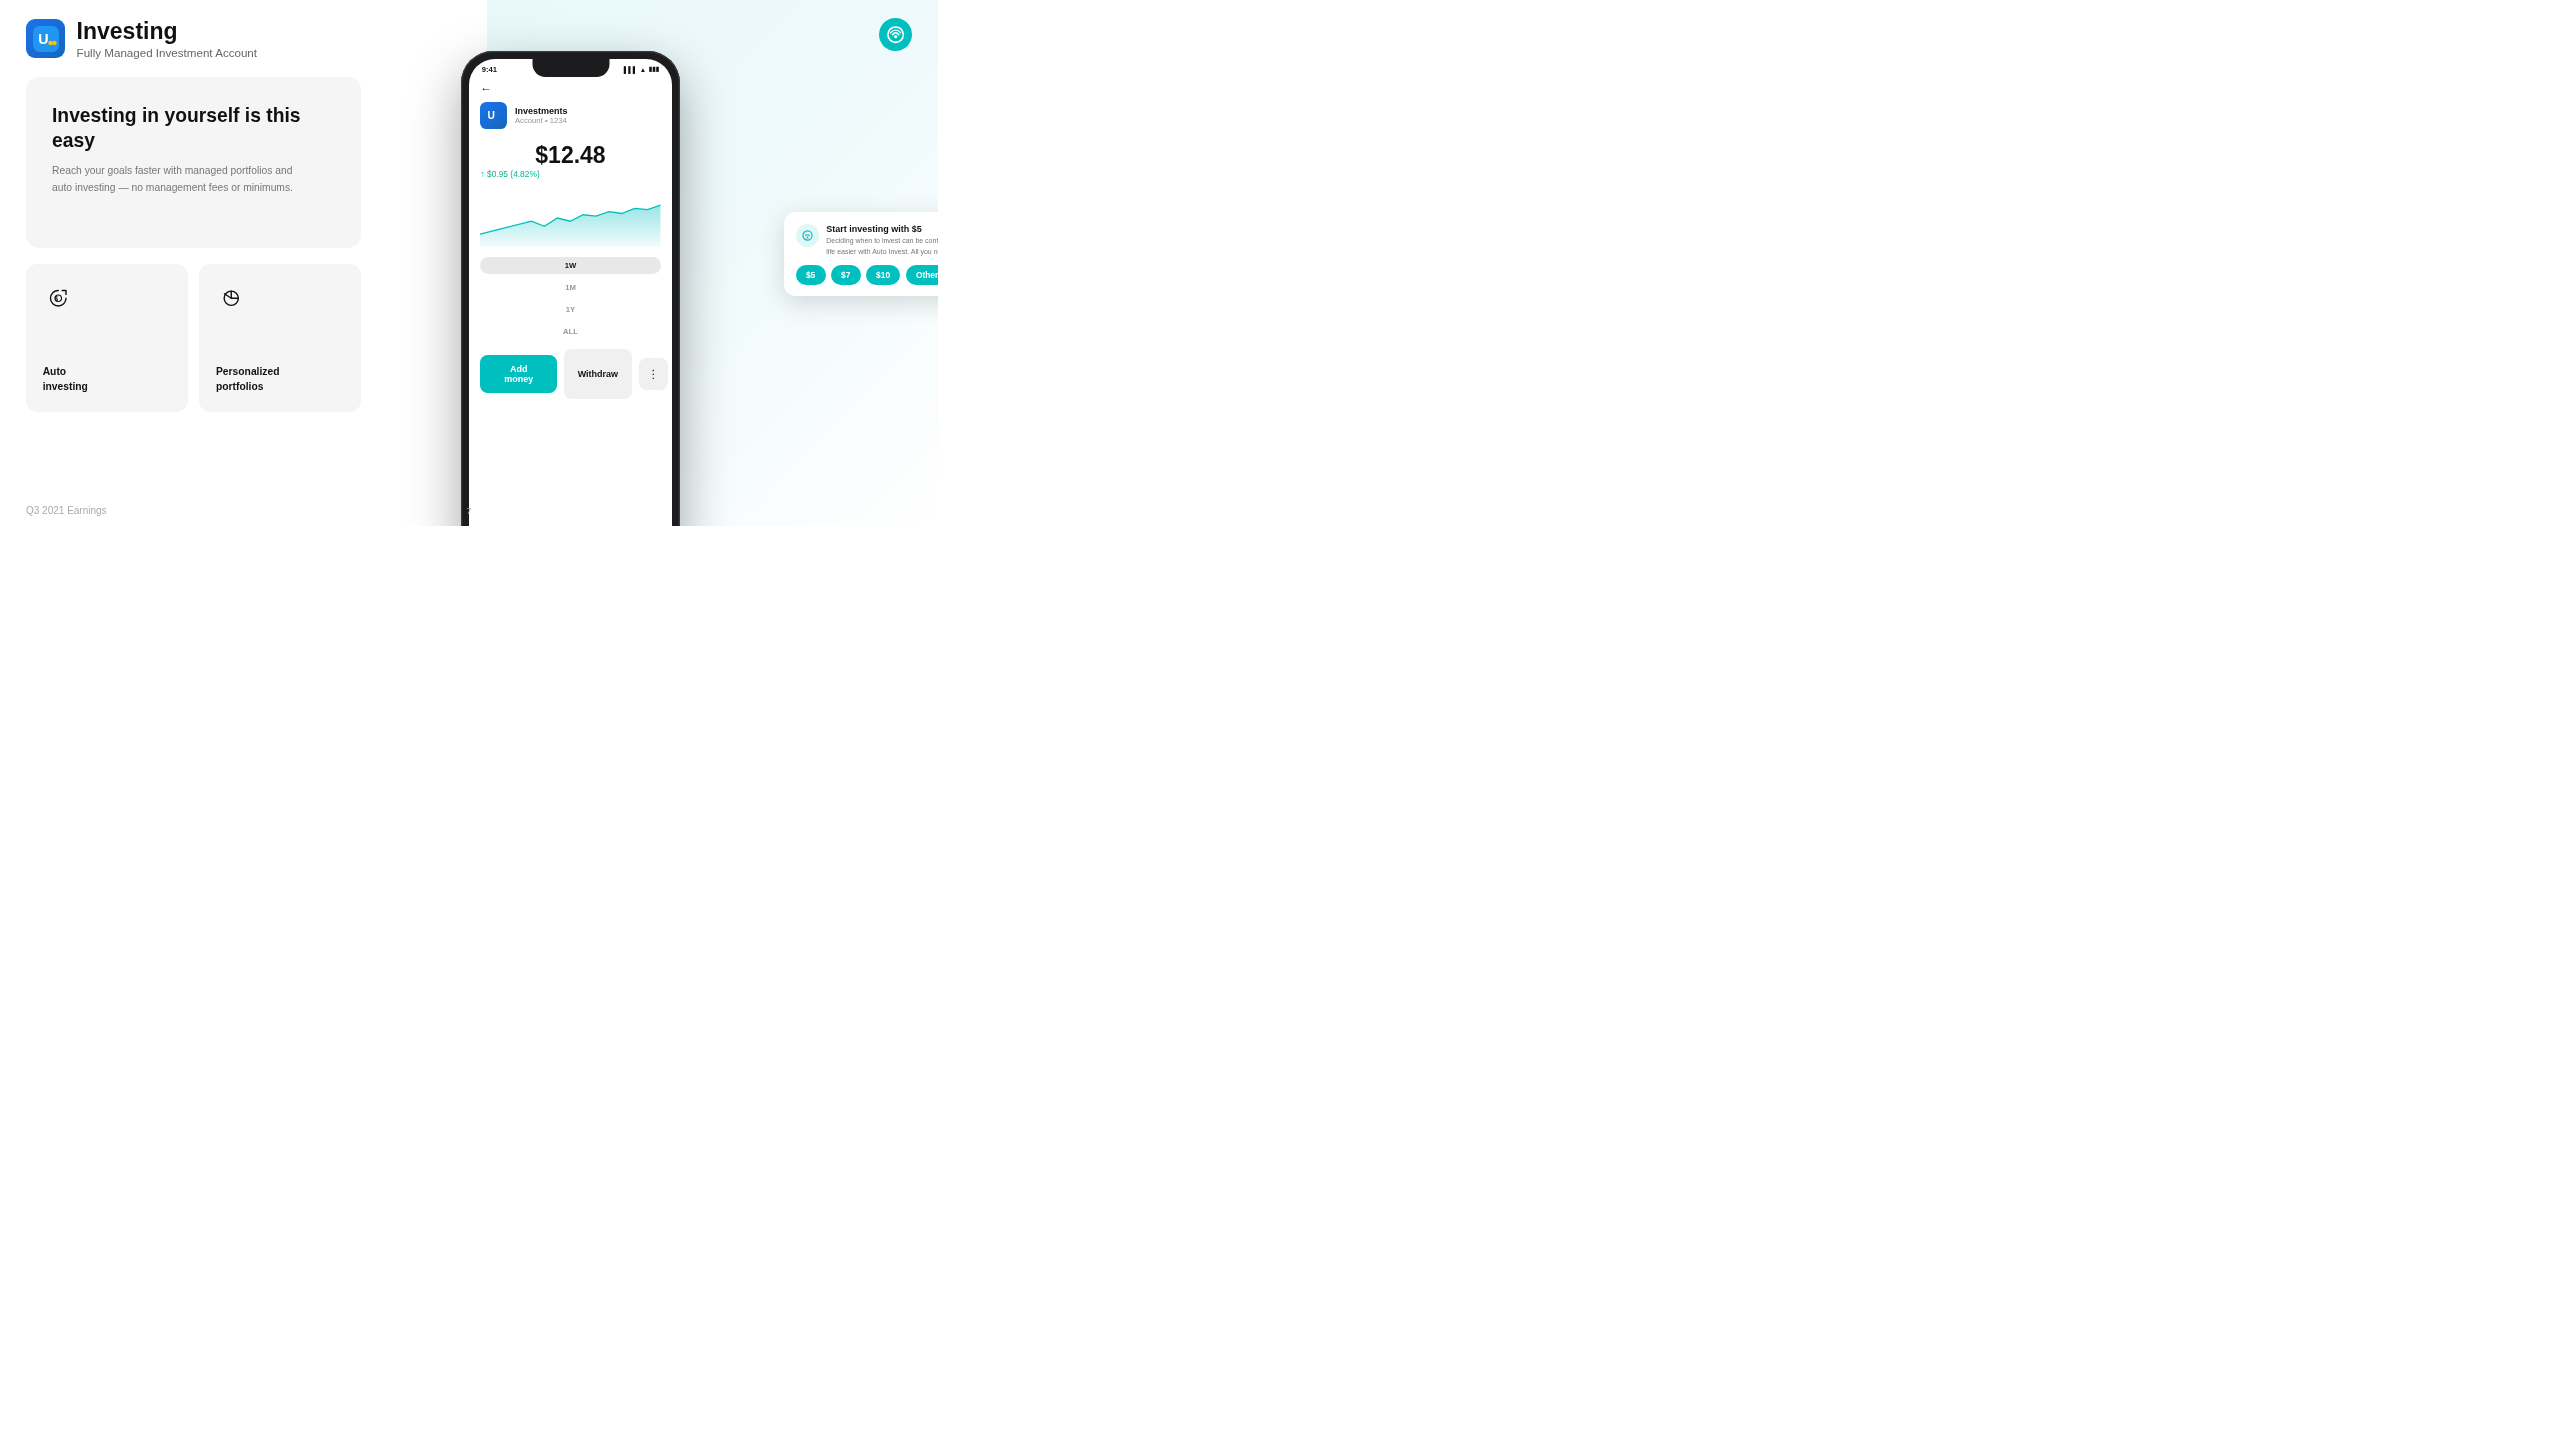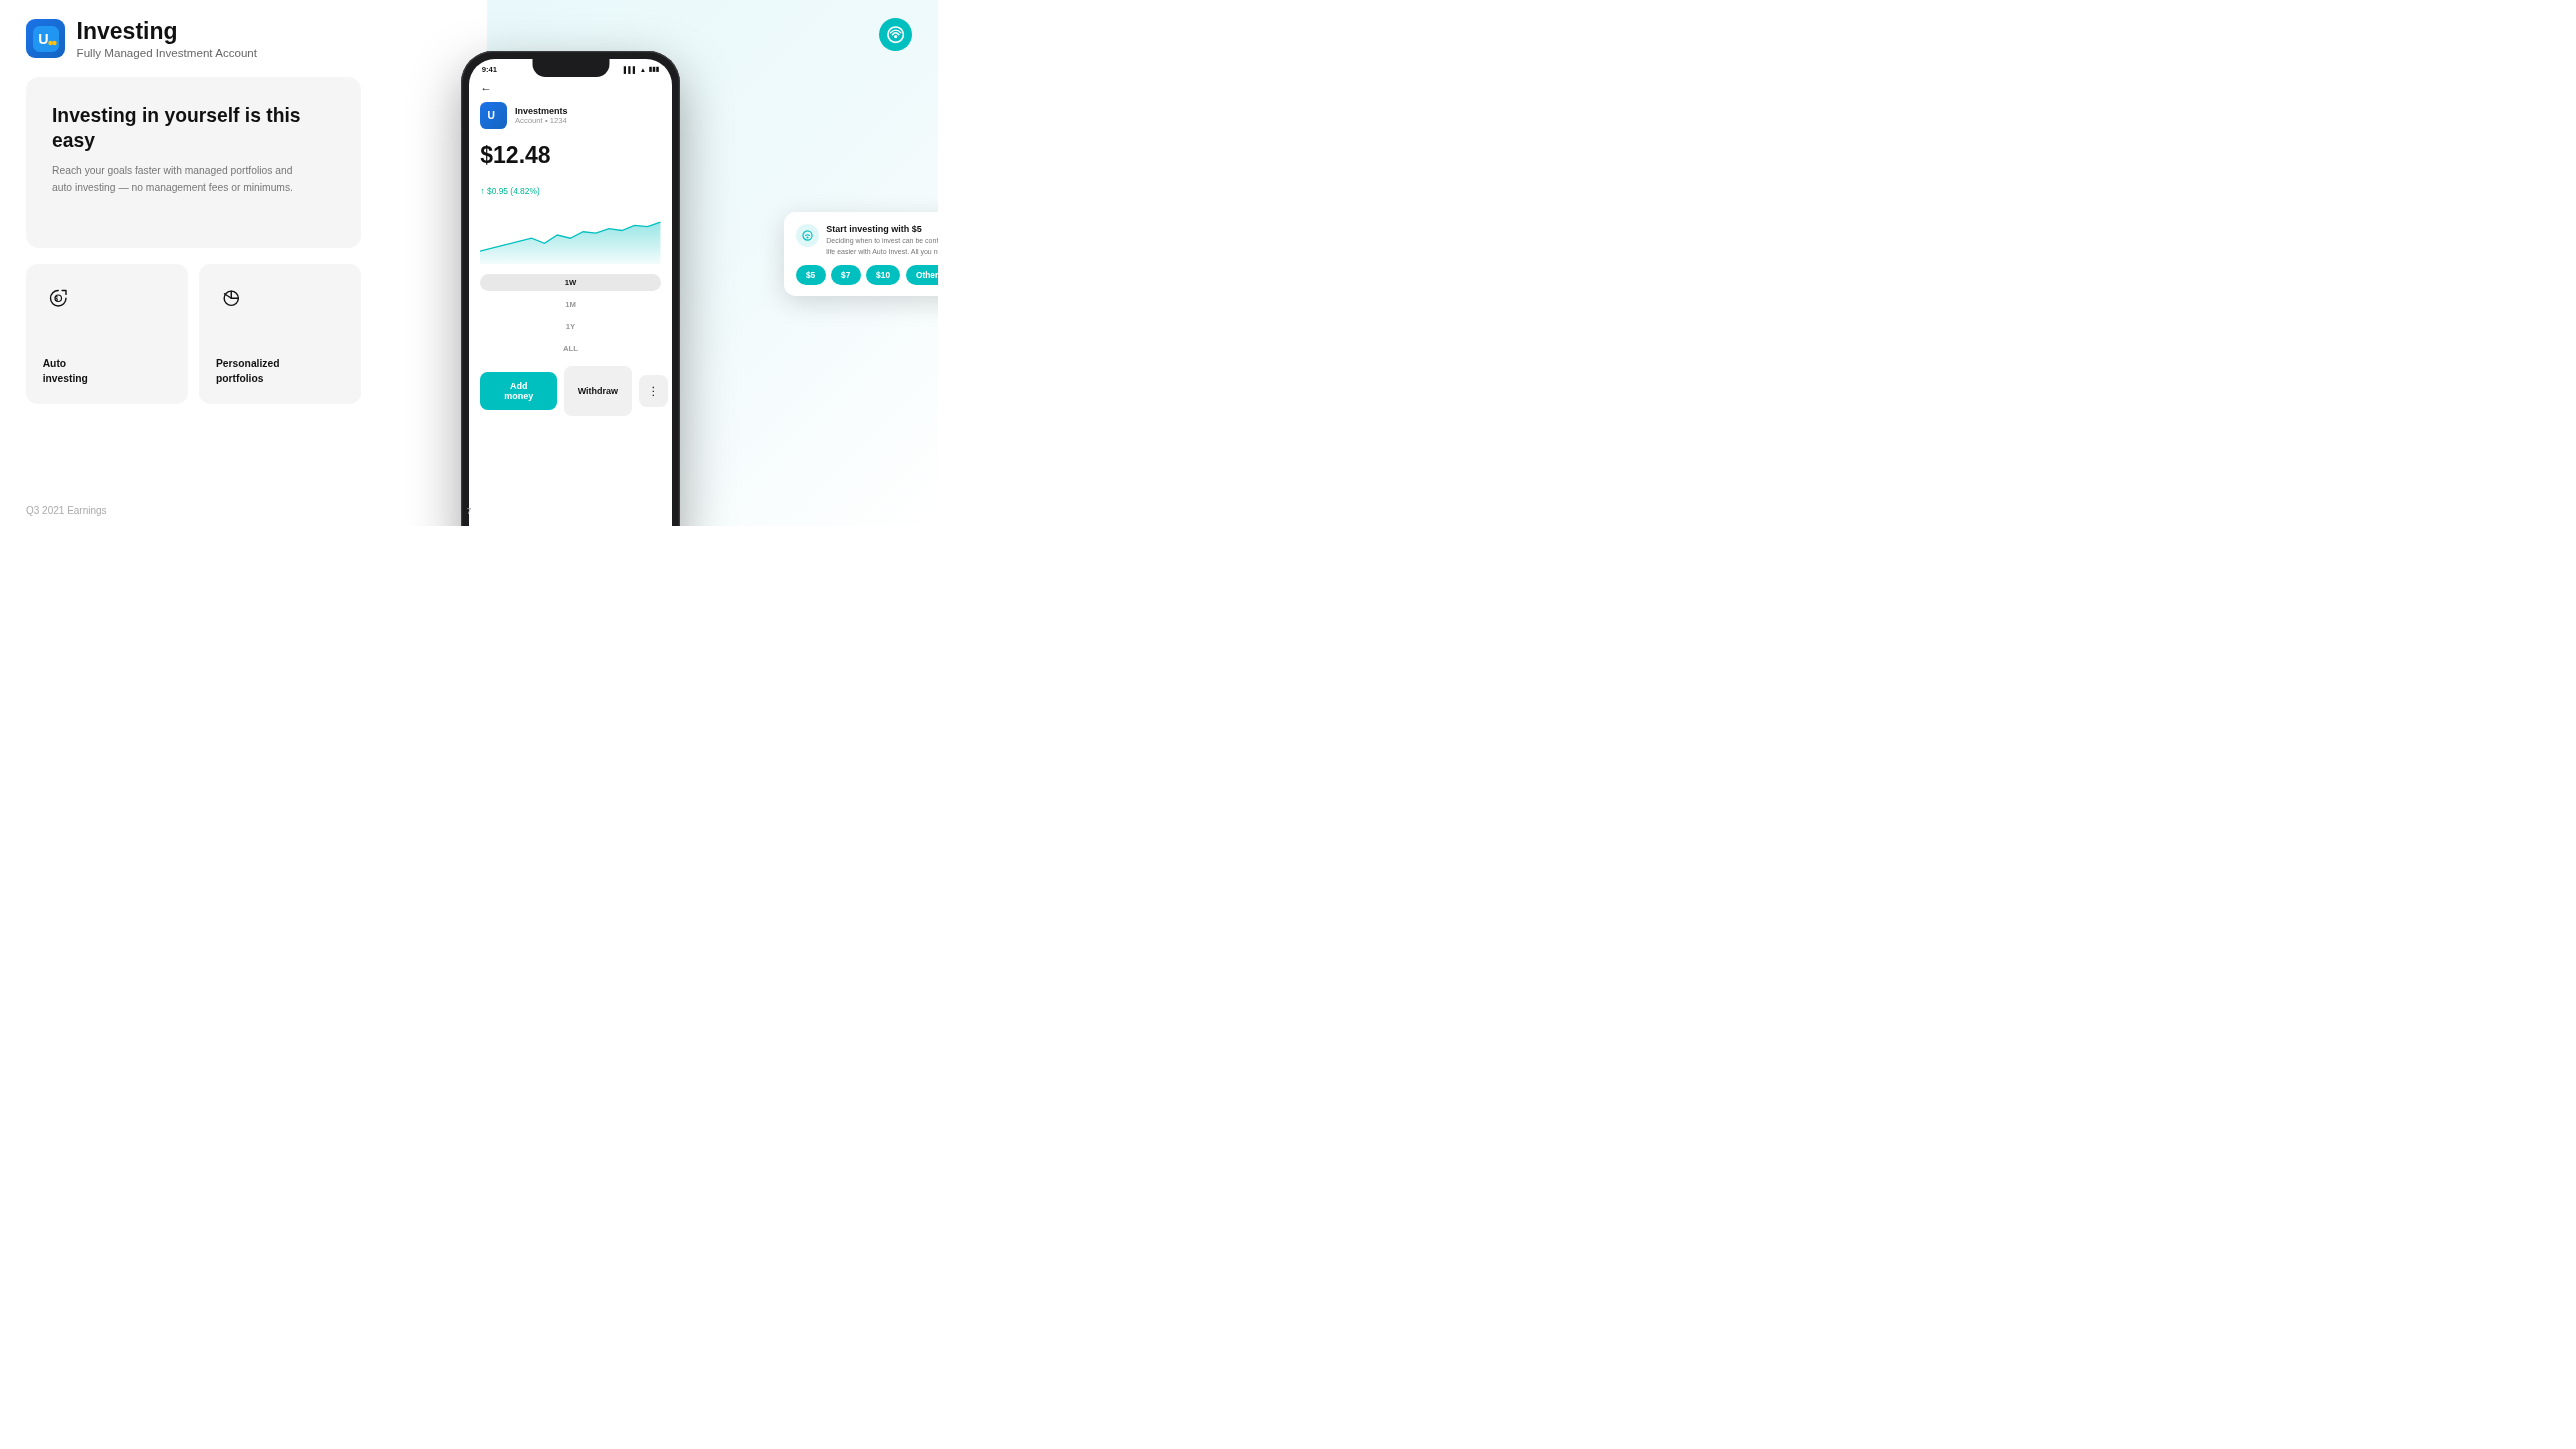--- a/index.html
+++ b/index.html
@@ -94,21 +94,21 @@
       gap: 11.6px;
       margin-top: 15.5px;
     }
     .feature-card {
       background: #f5f5f5;
       border-radius: 11.6px;
       padding: 19.3px 16.7px 18px 16.7px;
       flex: 1;
       display: flex;
       flex-direction: column;
-      gap: 4px;
+      gap: 12px;
     }
     .feature-icon {
       width: 31px;
       height: 31px;
       display: flex;
       align-items: center;
       justify-content: center;
       margin-bottom: 39px;
     }
     .feature-icon svg {
@@ -214,21 +214,22 @@
     .account-number {
       font-size: 7.7px;
       color: #999;
     }
 
     
     .balance-amount {
       font-size: 23px;
       font-weight: 800;
       color: #111;
-      margin-bottom: 17px;
+      margin-bottom: 0;
+      text-align: center;
     }
     .balance-change {
       display: flex;
       align-items: center;
       gap: 2.6px;
       font-size: 8.4px;
       color: #00b894;
       margin-bottom: 10.3px;
     }
 

